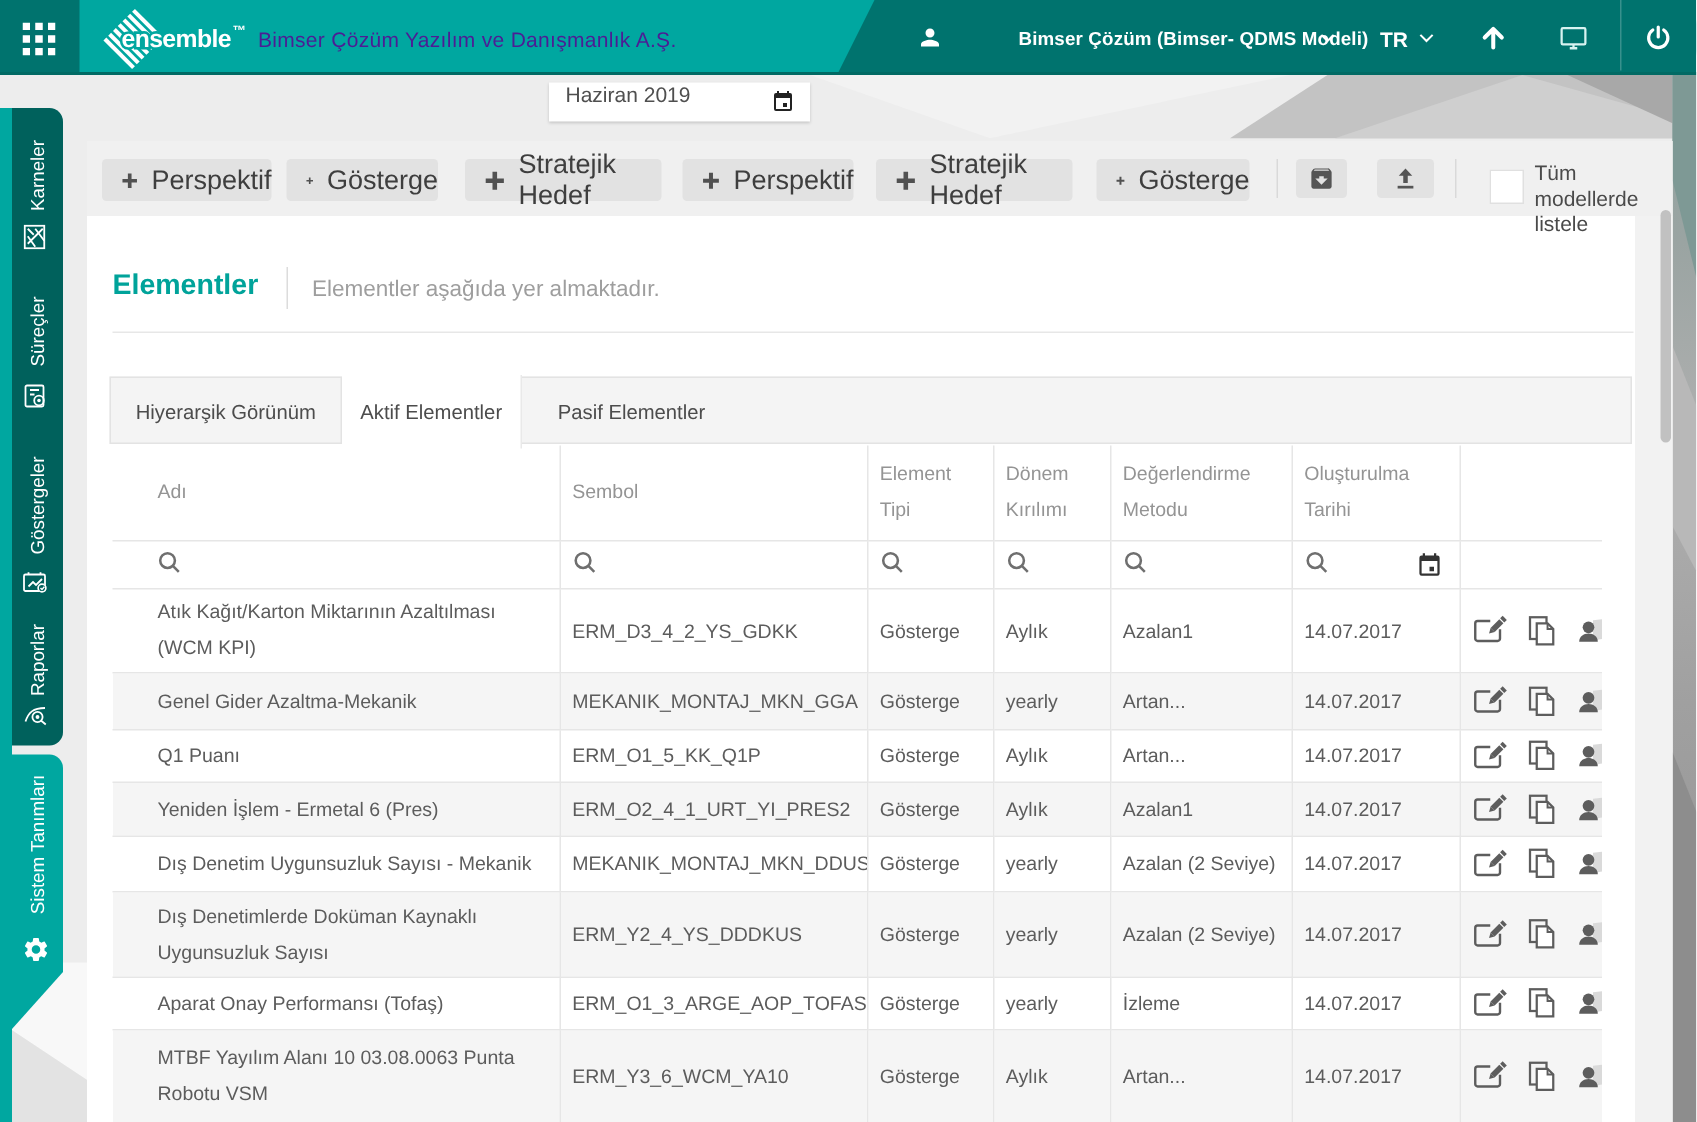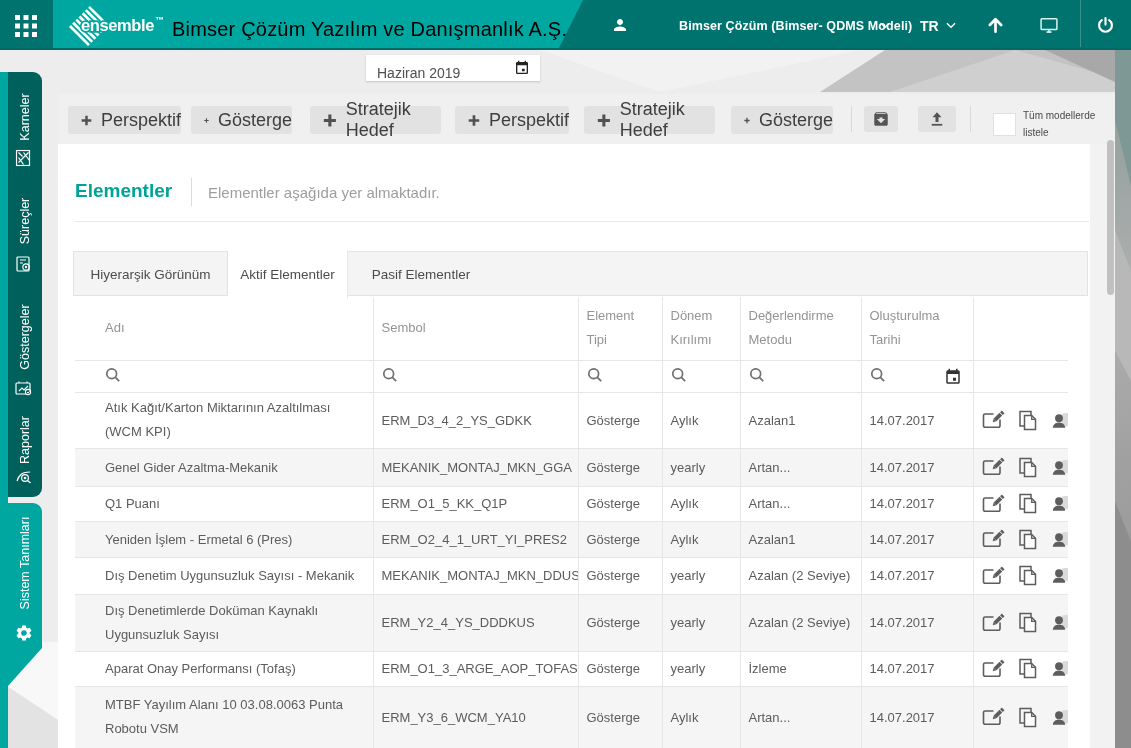--- a/index.html
+++ b/index.html
@@ -8,56 +8,56 @@
   #stage { position:relative; width:1131px; height:748px; background:#ededed; overflow:hidden; }
 
   
   #topbar { position:absolute; left:0; top:0; width:1131px; height:50px; background:#00a7a0;border-radius:16px; }
   #topbar .darkright { position:absolute; top:0; bottom:0; left:0; width:1131px;
      background:#00736e; clip-path:polygon(583px 0, 1131px 0, 1131px 50px, 558px 50px); }
   #topbar .leftbox { position:absolute; left:0; top:0; width:53px; height:50px; background:#00736e; }
   #topbar .botline { position:absolute; left:0; bottom:0; width:1131px; height:2.5px; background:#016a64; }
   #gridicon { position:absolute; left:15px; top:15px; width:22px; height:22px; }
   #logo { position:absolute; left:66px; top:2px; width:180px; height:48px; }
-  #cotext { position:absolute; left:172px; top:18px; color:#000000; font-size:20px; letter-spacing:.2px;text-align:center; }
+  #cotext { position:absolute; left:172px; top:18px; color:#4c1d95; font-size:14px; letter-spacing:.2px;text-align:center; }
   .tb-ic { position:absolute; top:0; height:50px; display:flex; align-items:center; justify-content:center; }
   #usertext { position:absolute; left:643px; top:19px; color:#fff; font-size:12.5px; font-weight:bold; letter-spacing:.1px;padding-left:36px;}
   #trtext { position:absolute; left:920px; top:18px; color:#fff; font-size:14px; font-weight:bold; }
   #topdiv { position:absolute; left:1080px; top:0; width:1px; height:47px; background:rgba(255,255,255,.22); }
 
   
   .sb-strip { position:absolute; left:0; top:72px; width:8px; height:676px; background:#00a7a0; }
   .sb-dark { position:absolute; left:8px; top:72px; width:34px; height:425px; background:#00615c; border-radius:0 9px 9px 0; }
   .sb-active { position:absolute; left:8px; top:503px; width:34px; height:145px; background:#00a7a0; border-radius:0 9px 0 0; }
   .sb-tail { position:absolute; left:8px; top:648px; width:34px; height:38px; background:#00a7a0;
      clip-path:polygon(0 0, 34px 0, 0 100%); }
   .sb-label { position:absolute; color:#fff; font-size:12.5px; white-space:nowrap;
      transform:translate(-50%,-50%) rotate(-90deg); }
   .sb-ico { position:absolute; transform:translate(-50%,-50%); }
 
   
   #bgfacets { position:absolute; left:0; top:50px; width:1131px; height:698px; }
 
   
   #datebox { position:absolute; left:366px; top:55px; width:174px; height:26px; background:#fff;
-     box-shadow:0 1px 2px rgba(0,0,0,.18); display:flex; align-items:flex-end; }
+     box-shadow:0 1px 2px rgba(0,0,0,.18); display:flex; align-items:flex-start; }
   #datebox span { font-size:14px; color:#4f4f4f; margin-left:11px; }
   #datebox svg { position:absolute; right:10px; top:5px; }
 
   
   #panel { position:absolute; left:58px; top:94px; width:1057px; height:654px; background:#fff; }
   #toolbar { position:absolute; left:0; top:0; width:1057px; height:50px; background:#f0f0f0; }
   .tbtn { position:absolute; top:12px; height:28px; background:#e2e2e2; border-radius:3px;
      display:flex; align-items:center; color:#3e3e3e; font-size:18px; }
   .tbtn svg { margin:0 9px 0 13px; }
   .tdiv { position:absolute; top:12px; width:1px; height:26px; background:#d9d9d9; }
   .ibtn { position:absolute; top:12px; height:26px; background:#e2e2e2; border-radius:3px;
      display:flex; align-items:center; justify-content:center; }
   #chk { position:absolute; left:935px; top:19px; width:23px; height:23px; background:#fff; border:1px solid #e0e0e0; }
-  #chklabel { position:absolute; left:965px; top:13px; width:100px; font-size:10px; color:#4a4a4a; line-height:17px; }
+  #chklabel { position:absolute; left:965px; top:13px; width:100px; font-size:14px; color:#4a4a4a; line-height:17px; }
 
   
   #h-elem { position:absolute; left:17px; top:86px; color:#00a39a; font-size:19px; font-weight:bold; }
   #h-div { position:absolute; left:133px; top:84px; width:1px; height:28px; background:#dcdcdc; }
   #h-sub { position:absolute; left:150px; top:90px; color:#9e9e9e; font-size:15px; }
   #h-hr { position:absolute; left:17px; top:127px; width:1014px; height:1px; background:#e7e7e7; }
 
   
   #tabstrip { position:absolute; left:15px; top:157px; width:1015px; height:45px; background:#f4f4f4;
      border:1px solid #e3e3e3; }

